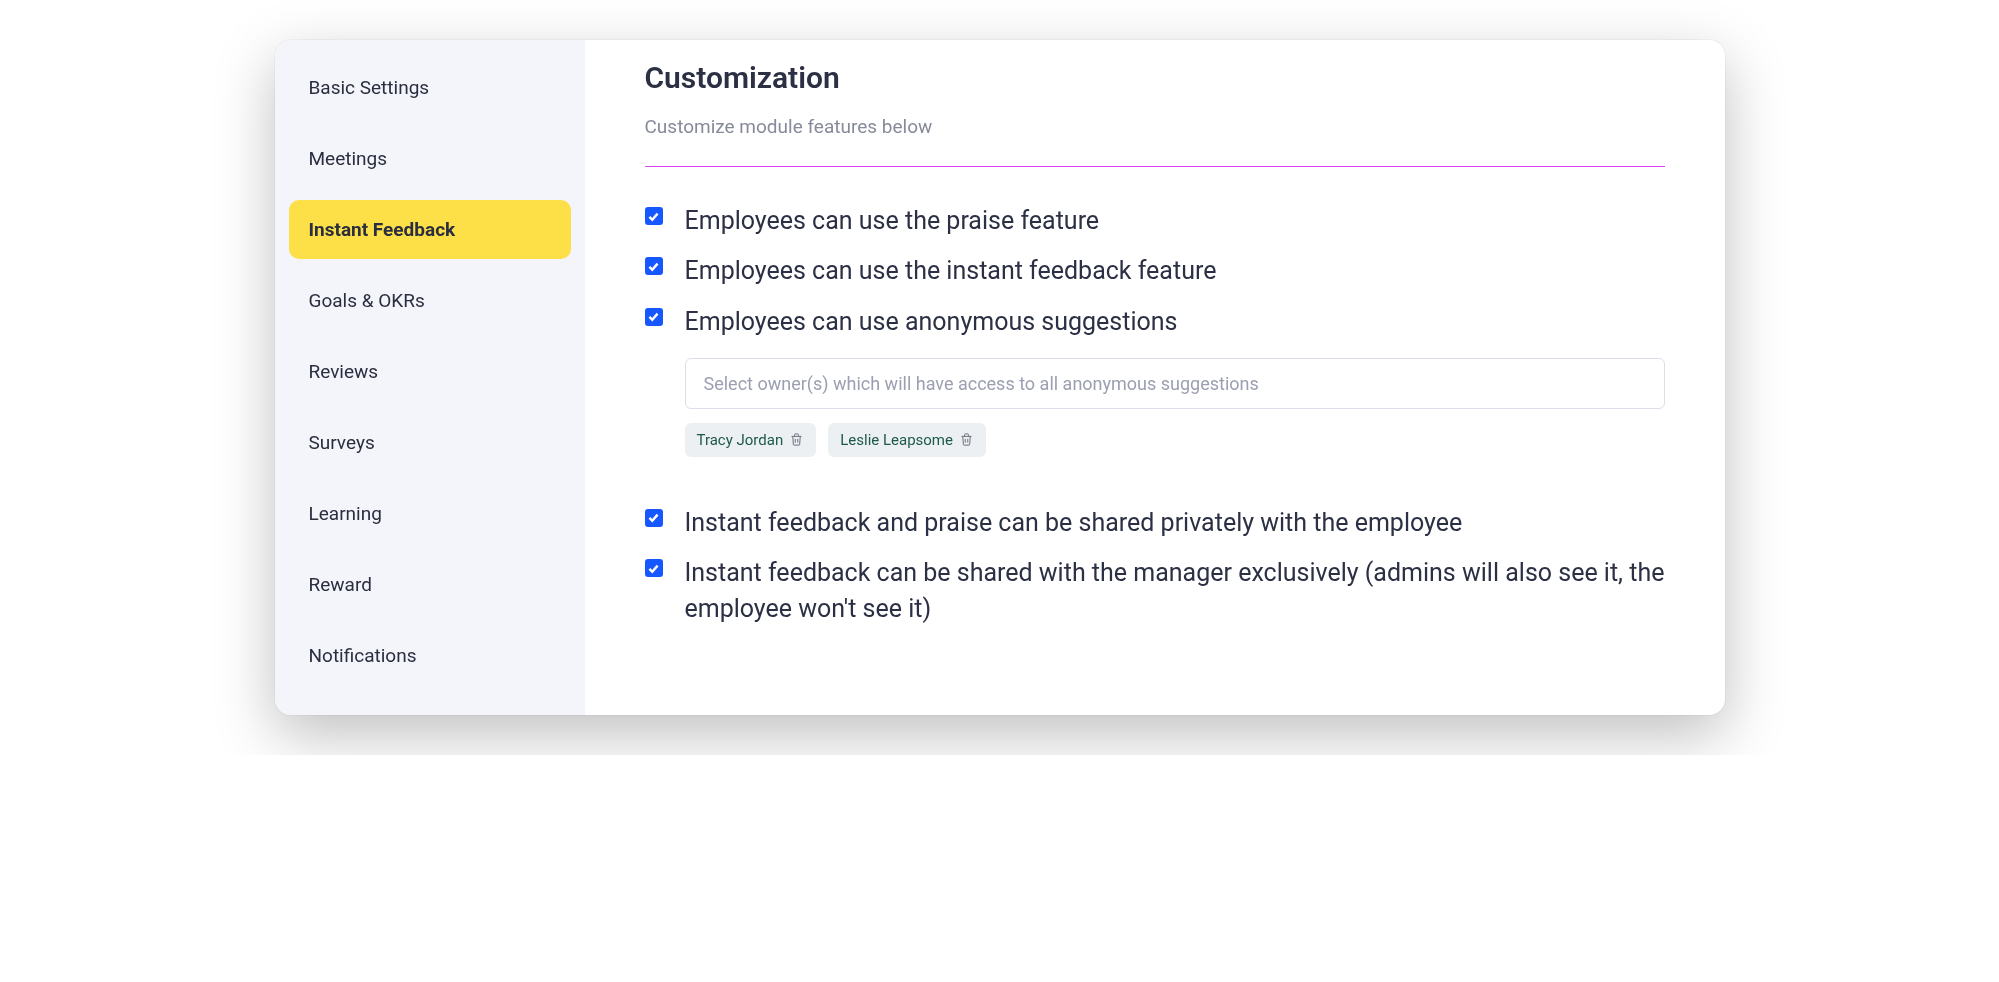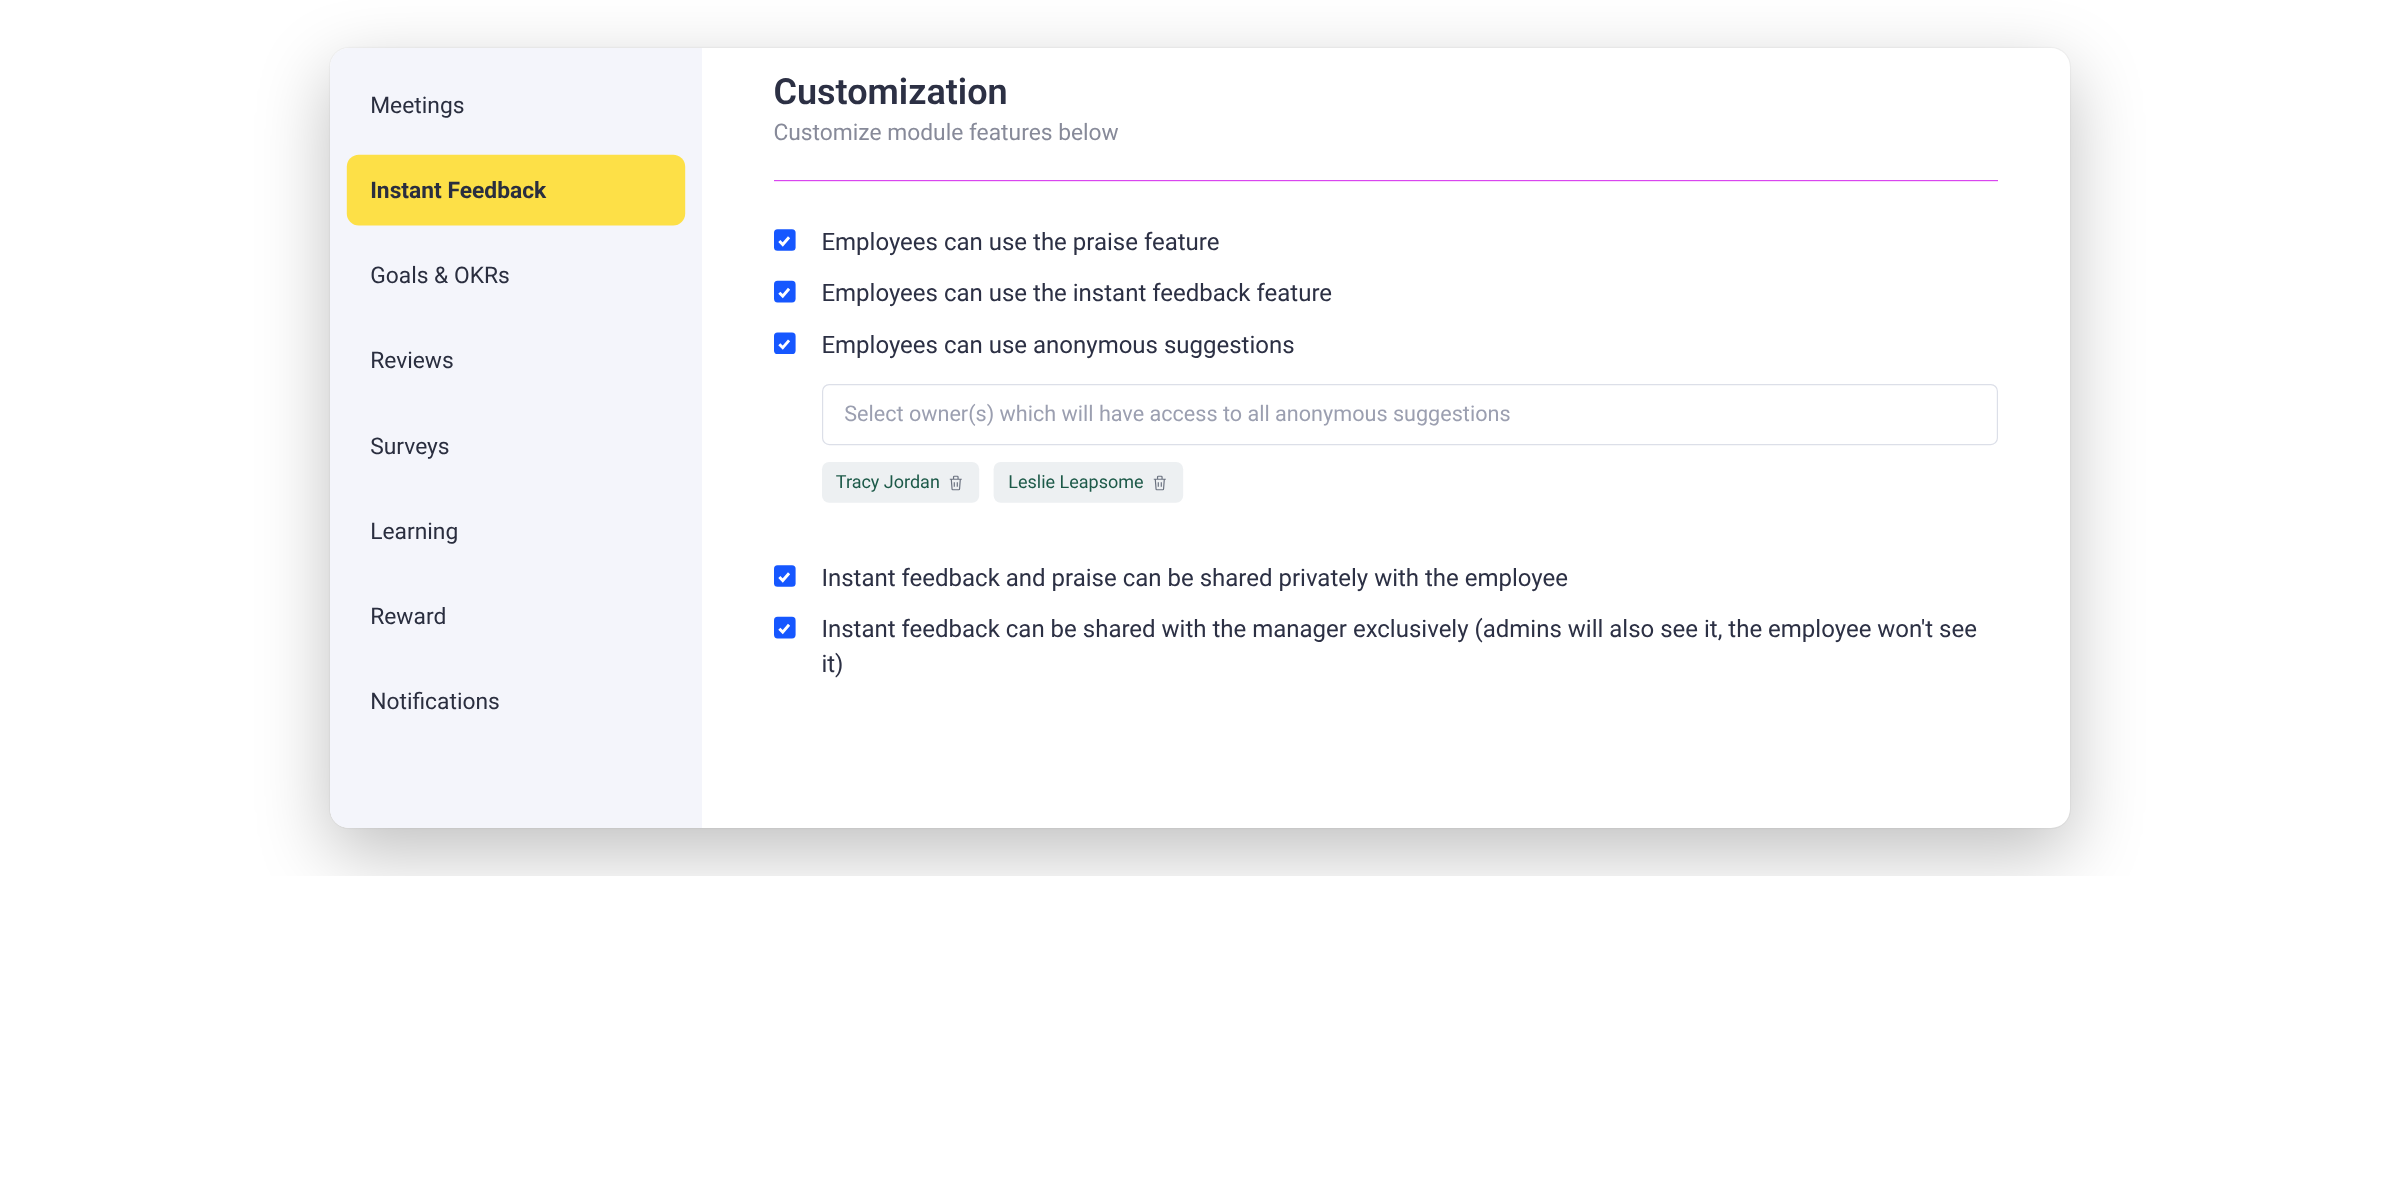--- a/index.html
+++ b/index.html
@@ -41,21 +41,21 @@
       font-weight: 700;
     }
     .main {
       flex: 1;
       padding: 20px 60px 30px 60px;
     }
     .page-title {
       font-size: 30px;
       font-weight: 600;
       color: #2c3044;
-      margin-bottom: 4px;
+      margin-bottom: 20px;
     }
     .page-subtitle {
       font-size: 19px;
       color: #878a99;
       padding-bottom: 28px;
       border-bottom: 1px solid #d946ef;
       margin-bottom: 36px;
     }
     .option-row {
       display: flex;
@@ -76,21 +76,21 @@
       cursor: pointer;
     }
     .checkbox svg {
       width: 13px;
       height: 13px;
       stroke: #ffffff;
       stroke-width: 3;
       fill: none;
     }
     .option-label {
-      font-size: 20px;
+      font-size: 25px;
       color: #2c3044;
       line-height: 1.45;
     }
     .owner-input {
       margin-left: 40px;
       margin-top: 18px;
       margin-bottom: 14px;
       width: calc(100% - 40px);
     }
     .owner-input input {
@@ -140,20 +140,21 @@
     .option-group-2 .option-label {
       flex: 1;
     }
   </style>
 </head>
 <body>
 
 <div class="window">
 
   <nav class="sidebar">
+    <div class="sidebar-item">Basic Settings</div>
     <div class="sidebar-item">Meetings</div>
     <div class="sidebar-item active">Instant Feedback</div>
     <div class="sidebar-item">Goals &amp; OKRs</div>
     <div class="sidebar-item">Reviews</div>
     <div class="sidebar-item">Surveys</div>
     <div class="sidebar-item">Learning</div>
     <div class="sidebar-item">Reward</div>
     <div class="sidebar-item">Notifications</div>
   </nav>
 

